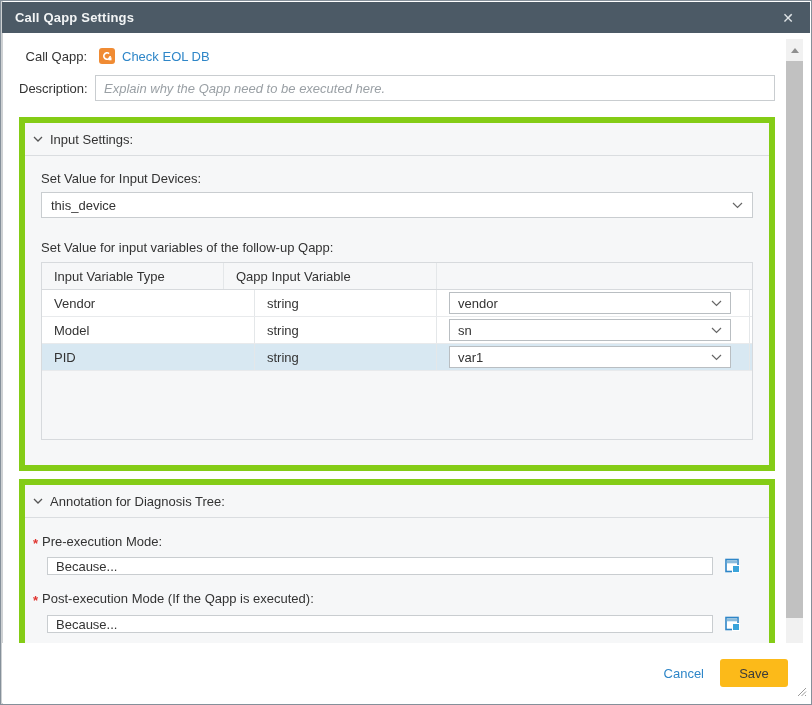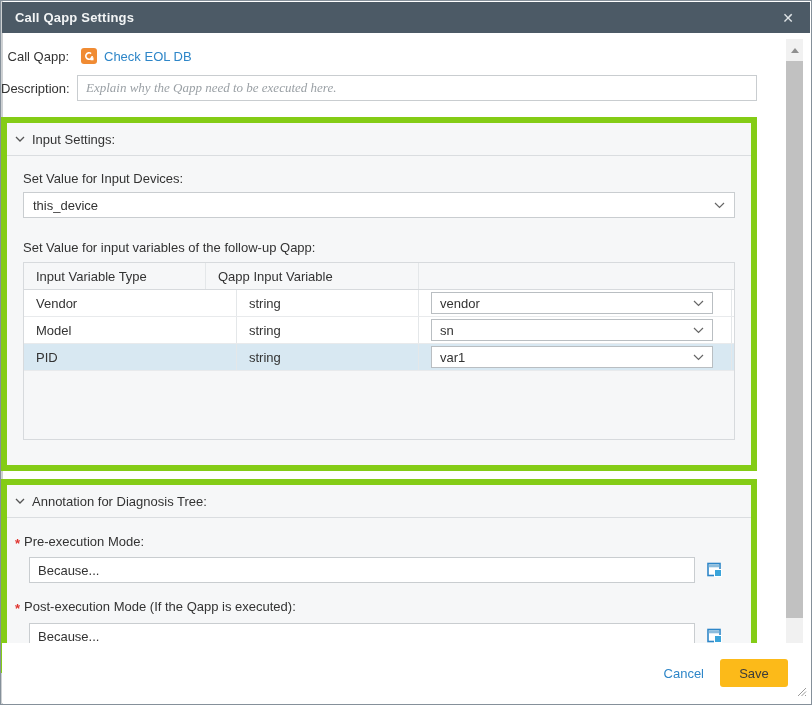--- a/index.html
+++ b/index.html
@@ -16,32 +16,32 @@
   .titlebar {
     position:absolute; left:1px; top:1px; right:1px; height:31px;
     background:#4c5a66; display:flex; align-items:center;
     padding:7px 13px; color:#f2f4f5;
   }
   .titlebar .title { font-size:13px; font-weight:bold; letter-spacing:.2px; }
   .titlebar .close { margin-left:auto; font-size:14px; color:#dfe4e7; cursor:pointer; line-height:1;
     width:18px; height:18px; display:flex; align-items:center; justify-content:center; }
 
   
-  .content { position:absolute; left:0; top:32px; width:756px; }
+  .content { position:absolute; left:18px; top:32px; width:756px; }
 
   .label-col { width:68px; text-align:right; font-size:13px; color:#333; flex:none; }
   .row { display:flex; align-items:center; gap:8px; }
   .row-callqapp { margin-top:12px; height:22px; }
   .qapp-link { display:flex; align-items:center; gap:7px; margin-left:4px; cursor:pointer; }
   .qapp-link a { font-size:13px; color:#2e86c8; text-decoration:none; }
 
   .row-desc { margin-top:8px; }
   .desc-input {
     flex:1; height:26px; border:1px solid #c9cdd0; background:#fff;
-    font-size:13px; padding:0 8px; color:#333; font-family:Liberation Serif, serif;
+    font-size:13px; padding:0 8px; color:#333; font-family:Liberation Sans, sans-serif;
   }
   .desc-input::placeholder { color:#9aa0a5; font-style:italic; }
 
   
   .section { border:6px solid #84cc16; background:#f6f7f8; margin-top:16px; }
   .section-header {
     height:33px; display:flex; align-items:center; gap:7px; padding:0 8px;
     border-bottom:1px solid #dadde0; cursor:pointer;
   }
   .section-header .hdr-label { font-size:13px; color:#333; }
@@ -77,21 +77,21 @@
   .cell-select .sel-text { flex:1; }
   .tfiller { flex:1; }
 
   
   .section.annotation { margin-top:8px; }
   .annotation .section-inner { padding:8px 16px 18px 8px; }
   .req-label { display:flex; align-items:center; gap:4px; font-size:13px; color:#333; margin-top:8px; }
   .req-label .star { color:#e0342f; font-size:13px; font-weight:bold; position:relative; top:2px; }
   .ann-row { display:flex; align-items:center; gap:12px; margin-top:8px; margin-left:14px; }
   .ann-input {
-    width:666px; height:26px; border:1px solid #c9cdd0; background:#fff;
+    width:666px; height:18px; border:1px solid #c9cdd0; background:#fff;
     font-size:13px; padding:0 8px; color:#333; font-family:"Liberation Sans", sans-serif;
   }
   .ann-row.second { margin-top:9px; }
   .req-label.second { margin-top:16px; }
   .note-btn { cursor:pointer; display:flex; align-items:center; }
 
   
   .footer {
     position:absolute; left:1px; right:1px; bottom:1px; height:60px; background:#fff;
     display:flex; align-items:center; justify-content:flex-end; gap:16px; padding-right:22px;

